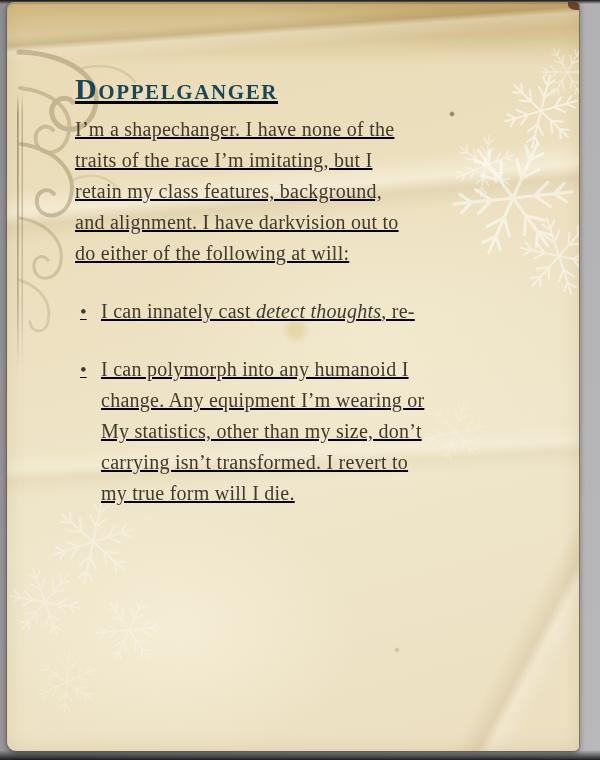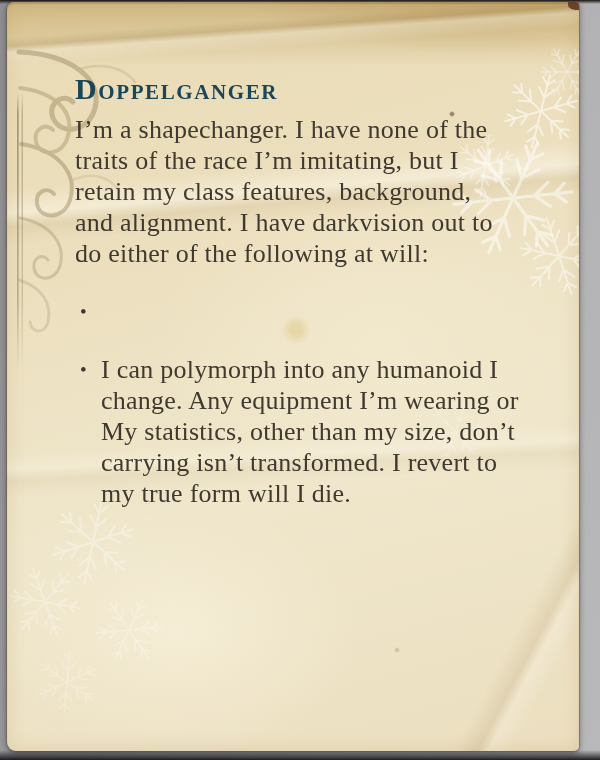--- a/index.html
+++ b/index.html
@@ -39,30 +39,30 @@
       0 0 0 1px rgba(92,76,44,0.38),
       0 2px 6px rgba(0,0,0,0.45),
       inset 0 2px 1px rgba(86,60,26,0.22),
       inset 0 0 18px rgba(150,115,55,0.18);
   }
   .corner-chip {
     position:absolute; right:0; top:0; width:11px; height:8px;
     background:#5b3023; opacity:0.85; border-radius:0 4px 0 70%;
   }
   svg.deco { position:absolute; left:0; top:0; pointer-events:none; }
-  .content { position:absolute; left:68px; top:68px; width:470px; }
+  .content { position:absolute; left:68px; top:68px; width:470px;text-decoration:underline; }
   .title {
     margin:0 0 6px 0;
     font-size:30px; line-height:38px; font-weight:600;
     font-variant:small-caps; letter-spacing:1.6px;
     color:#1b4659;
   }
   .para, .bullet-text { color:#40392f; }
   .line {
-    font-size:26px; line-height:31px; letter-spacing:0.25px;
+    font-size:20px; line-height:31px; letter-spacing:0.25px;
     white-space:nowrap; color:#40392f;
   }
   .line em { font-style:italic; }
   .bullet-item { display:flex; margin-top:27px; }
   .bullet-marker {
     flex:0 0 26px; width:26px; text-indent:5px;
     font-size:19px; line-height:31px; color:#40392f;
   }
 </style>
 </head>
@@ -131,20 +131,21 @@
         <div class="line">I’m a shapechanger. I have none of the</div>
         <div class="line">traits of the race I’m imitating, but I</div>
         <div class="line">retain my class features, background,</div>
         <div class="line">and alignment. I have darkvision out to</div>
         <div class="line">do either of the following at will:</div>
       </div>
 
     <div class="bullet-item">
       <span class="bullet-marker">•</span>
       <div class="bullet-text">
+        <div class="line"><span>I can innately cast </span><em>detect thoughts</em><span>, re-</span></div>
       </div>
     </div>
 
     <div class="bullet-item">
       <span class="bullet-marker">•</span>
       <div class="bullet-text">
           <div class="line">I can polymorph into any humanoid I</div>
           <div class="line">change. Any equipment I’m wearing or</div>
           <div class="line">My statistics, other than my size, don’t</div>
           <div class="line">carrying isn’t transformed. I revert to</div>

